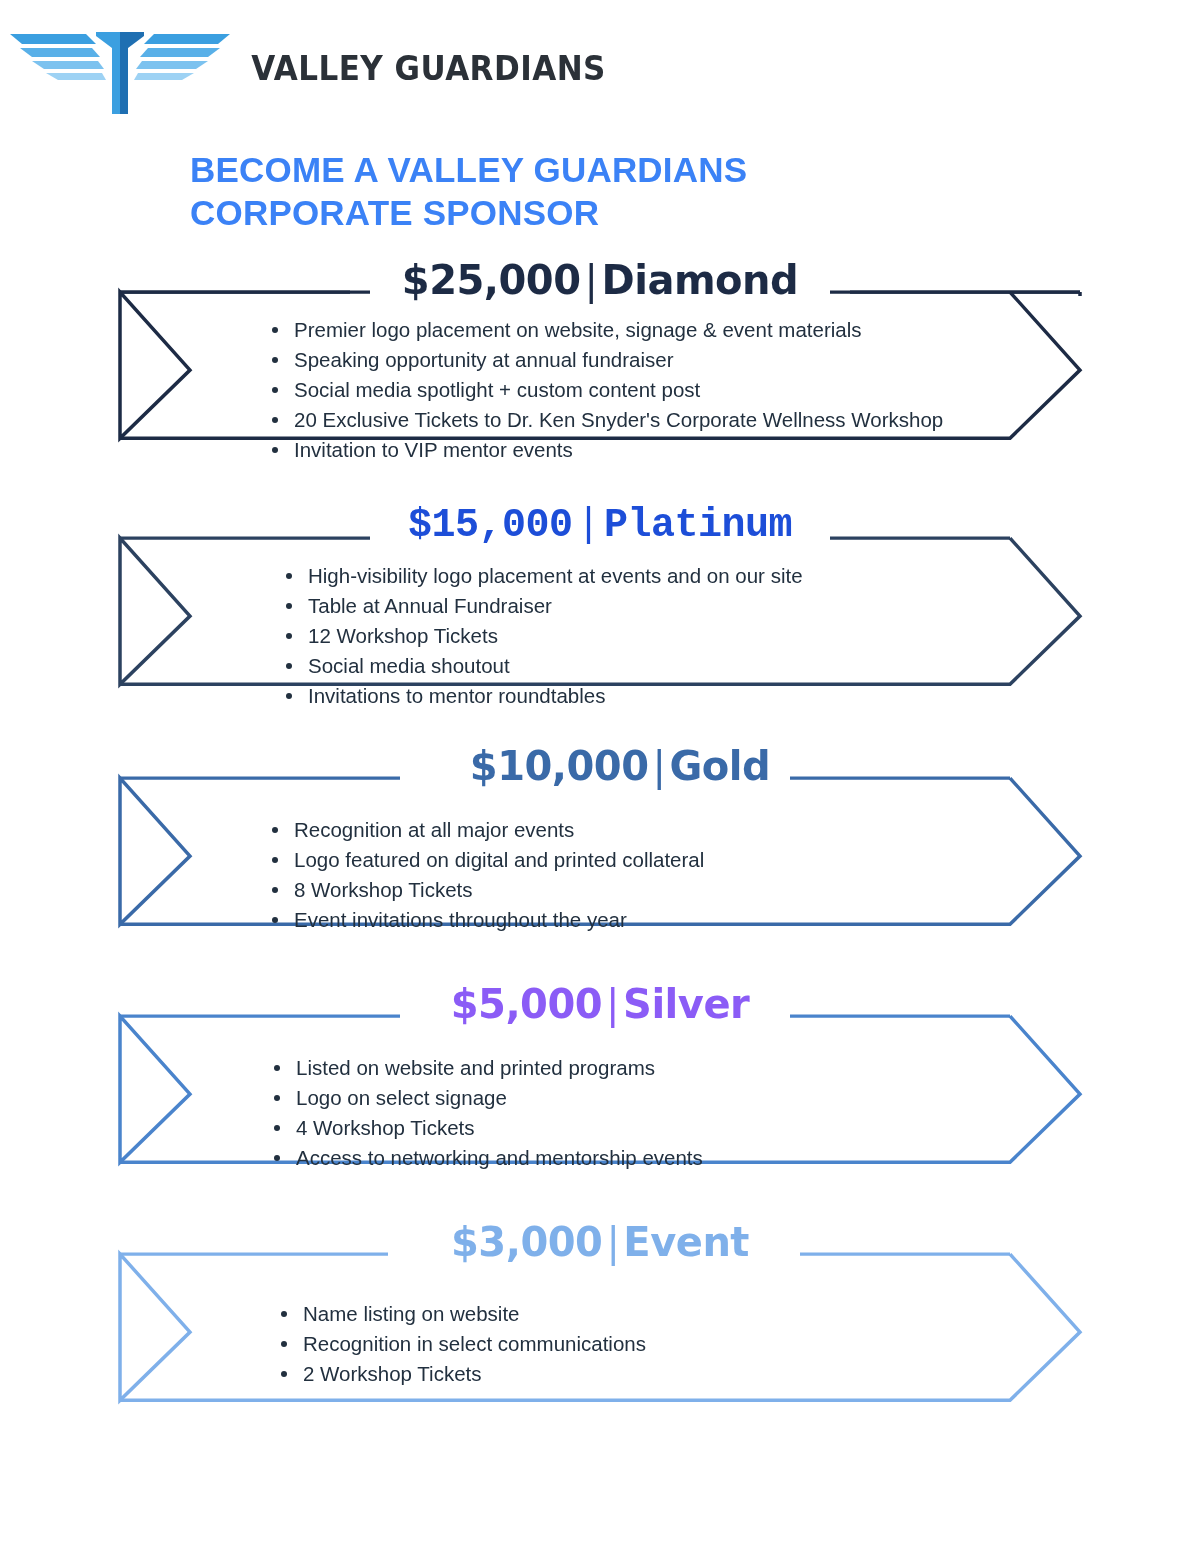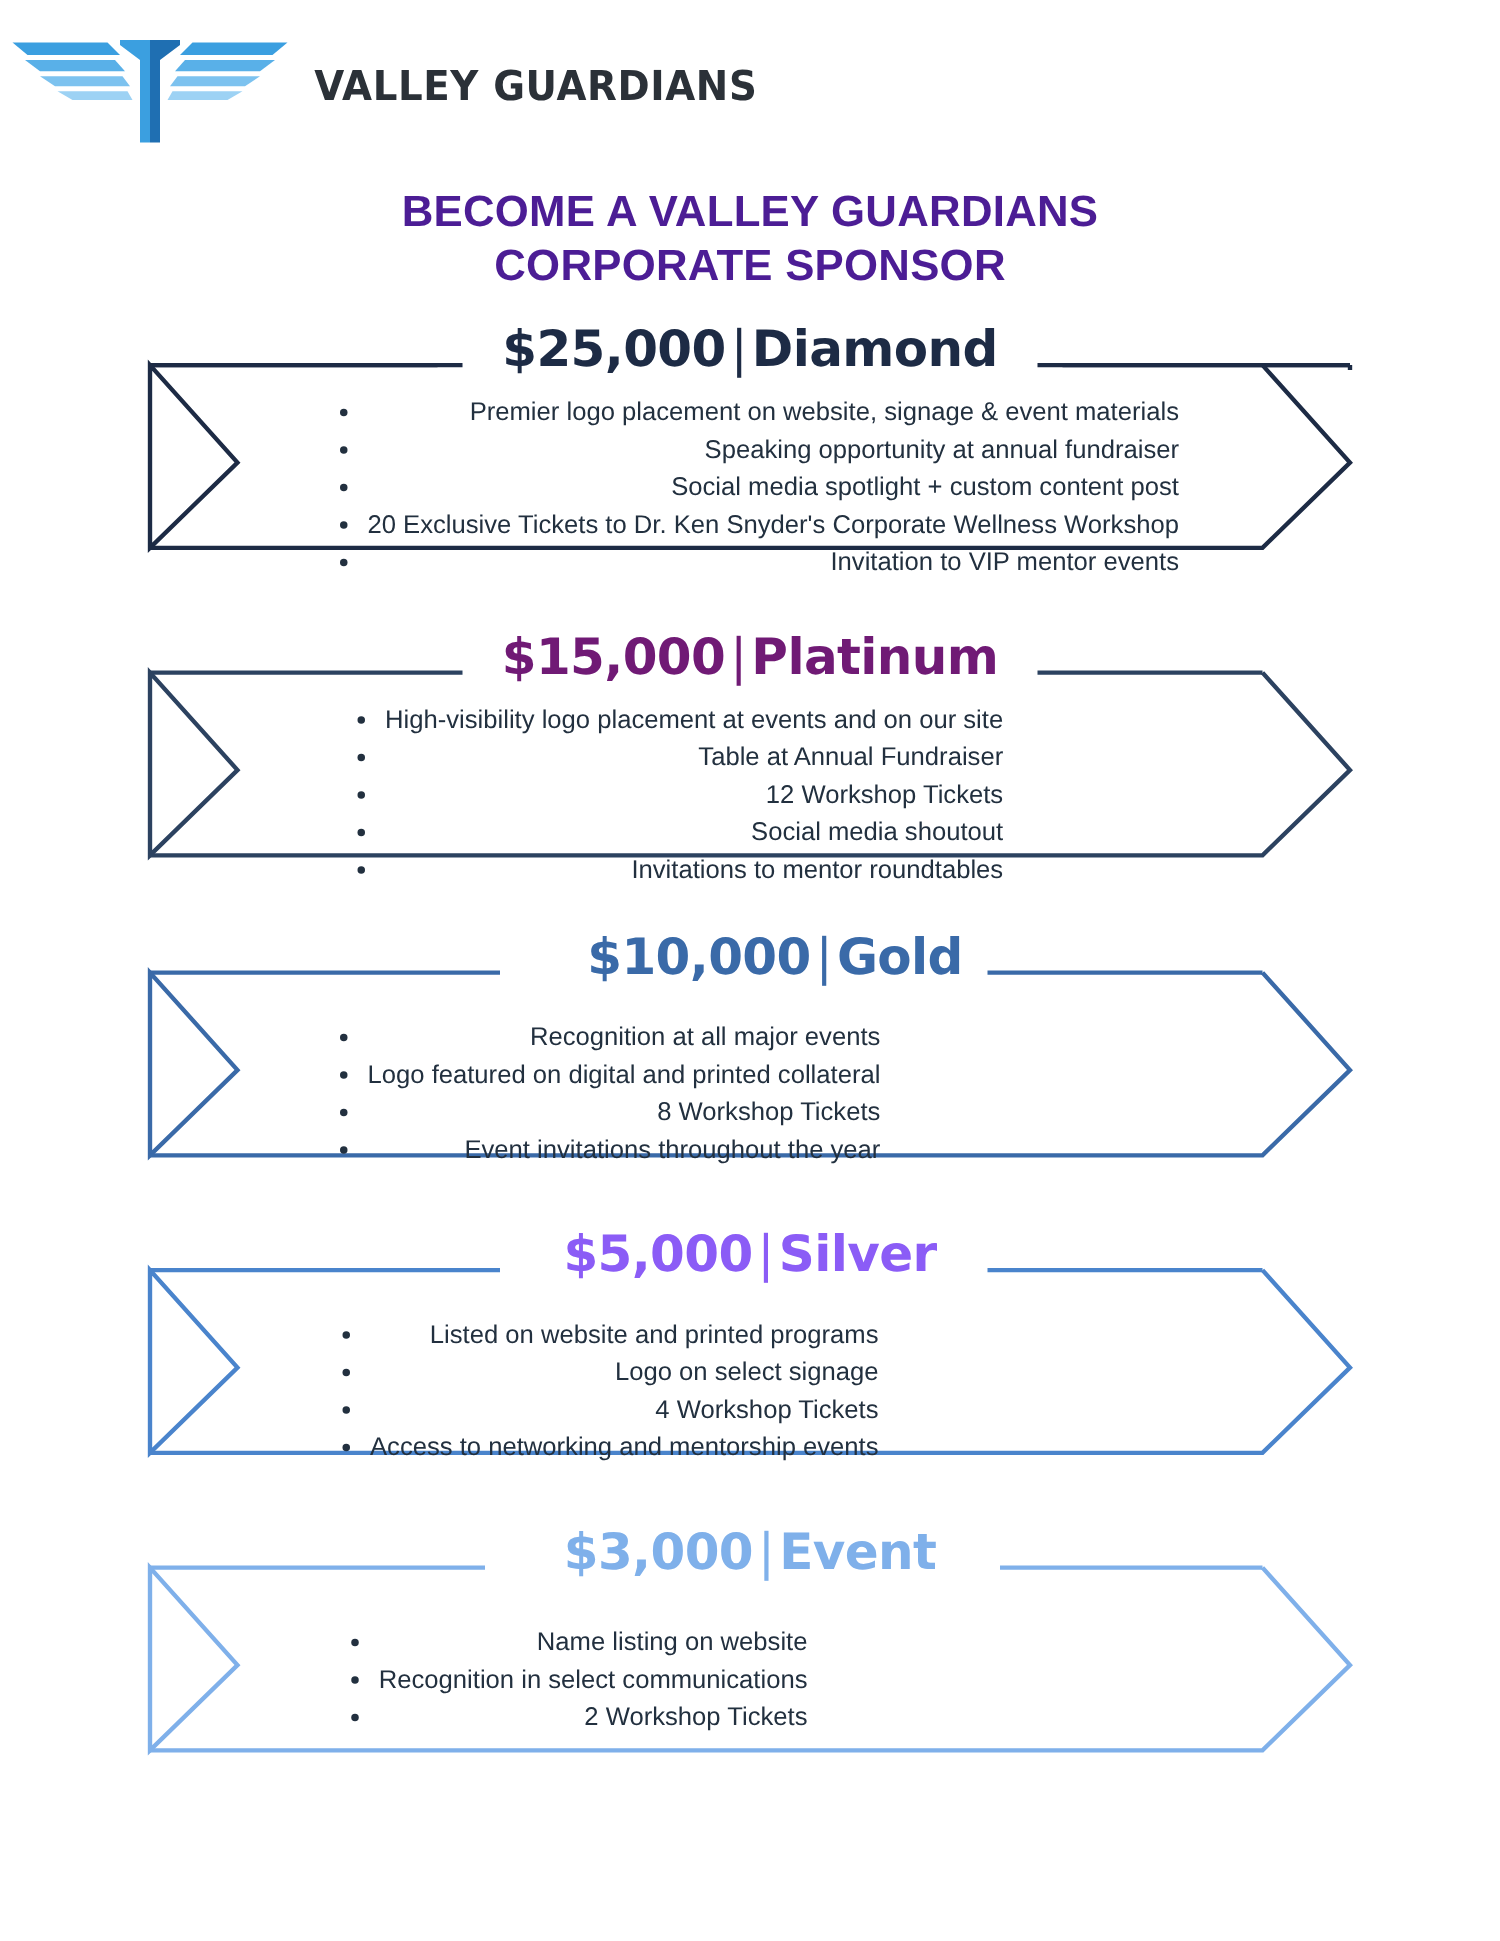--- a/index.html
+++ b/index.html
@@ -37,26 +37,25 @@
     letter-spacing: 0.5px;
     color: #2b3138;
     margin-top: -8px;
     transform: scaleX(0.94);
   }
 
   
   .doc-title {
     margin: 30px auto 0 auto;
     width: 820px;
-    text-align: center;
     font-family: "Liberation Sans", sans-serif;
     font-weight: 700;
     font-size: 35px;
     line-height: 1.24;
-    color: #4c1d95;
+    color: #3b82f6;
     letter-spacing: 0.2px;
   }
 
   
   .tiers {
     margin-top: 22px;
     position: relative;
   }
   .tier {
     position: relative;
@@ -94,21 +93,20 @@
     list-style: none;
   }
   .tier-list li {
     position: relative;
     font-family: "Liberation Sans", sans-serif;
     font-size: 20.5px;
     line-height: 30px;
     color: #22303f;
     padding-left: 24px;
     white-space: nowrap;
-    text-align: right;
   }
   .tier-list li::before {
     content: "";
     position: absolute;
     left: 2px;
     top: 12px;
     width: 6px;
     height: 6px;
     border-radius: 50%;
     background: #22303f;
@@ -174,21 +172,21 @@
     </ul>
   </section>
 
   <section class="tier t-platinum">
     <svg class="tier-svg" viewBox="0 0 1200 236" preserveAspectRatio="none">
       <path d="M120 36 L370 36" stroke="#2c4260" stroke-width="3.5" fill="none"></path>
       <path d="M830 36 L1010 36" stroke="#2c4260" stroke-width="3.5" fill="none"></path>
       <path d="M120 36 L120 186 L190 116 L120 36 Z" fill="none" stroke="#2c4260" stroke-width="3.5" stroke-linejoin="miter"></path>
       <path d="M120 186 L1010 186 L1080 116 L1010 36" fill="none" stroke="#2c4260" stroke-width="3.5" stroke-linejoin="miter"></path>
     </svg>
-    <div class="tier-heading" style="color:#701a75;">
+    <div class="tier-heading" style="color:#1d4ed8;font-family:Liberation Mono, monospace;">
       <span class="amount">$15,000</span><span class="sep">|</span><span class="tname">Platinum</span>
     </div>
     <ul class="tier-list" style="top:58px; left:284px;">
       <li>High-visibility logo placement at events and on our site</li>
       <li>Table at Annual Fundraiser</li>
       <li>12 Workshop Tickets</li>
       <li>Social media shoutout</li>
       <li>Invitations to mentor roundtables</li>
     </ul>
   </section>

